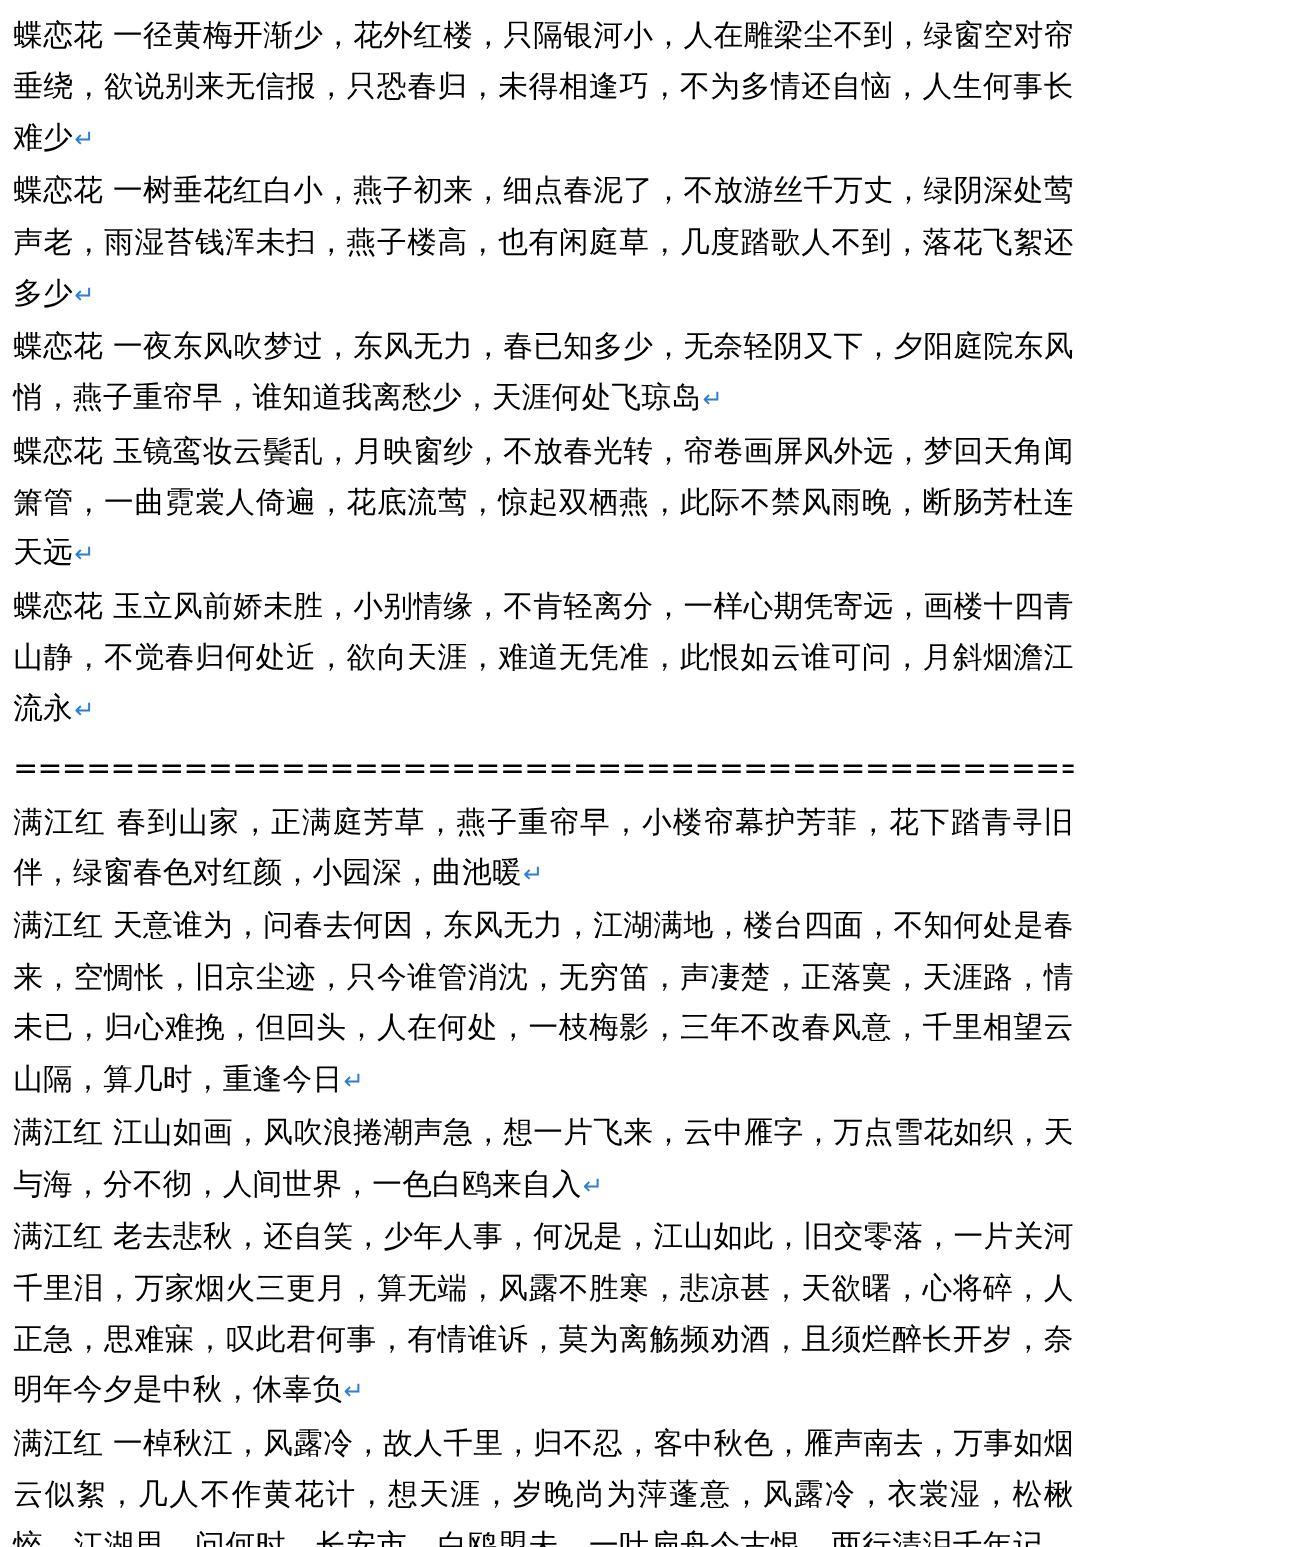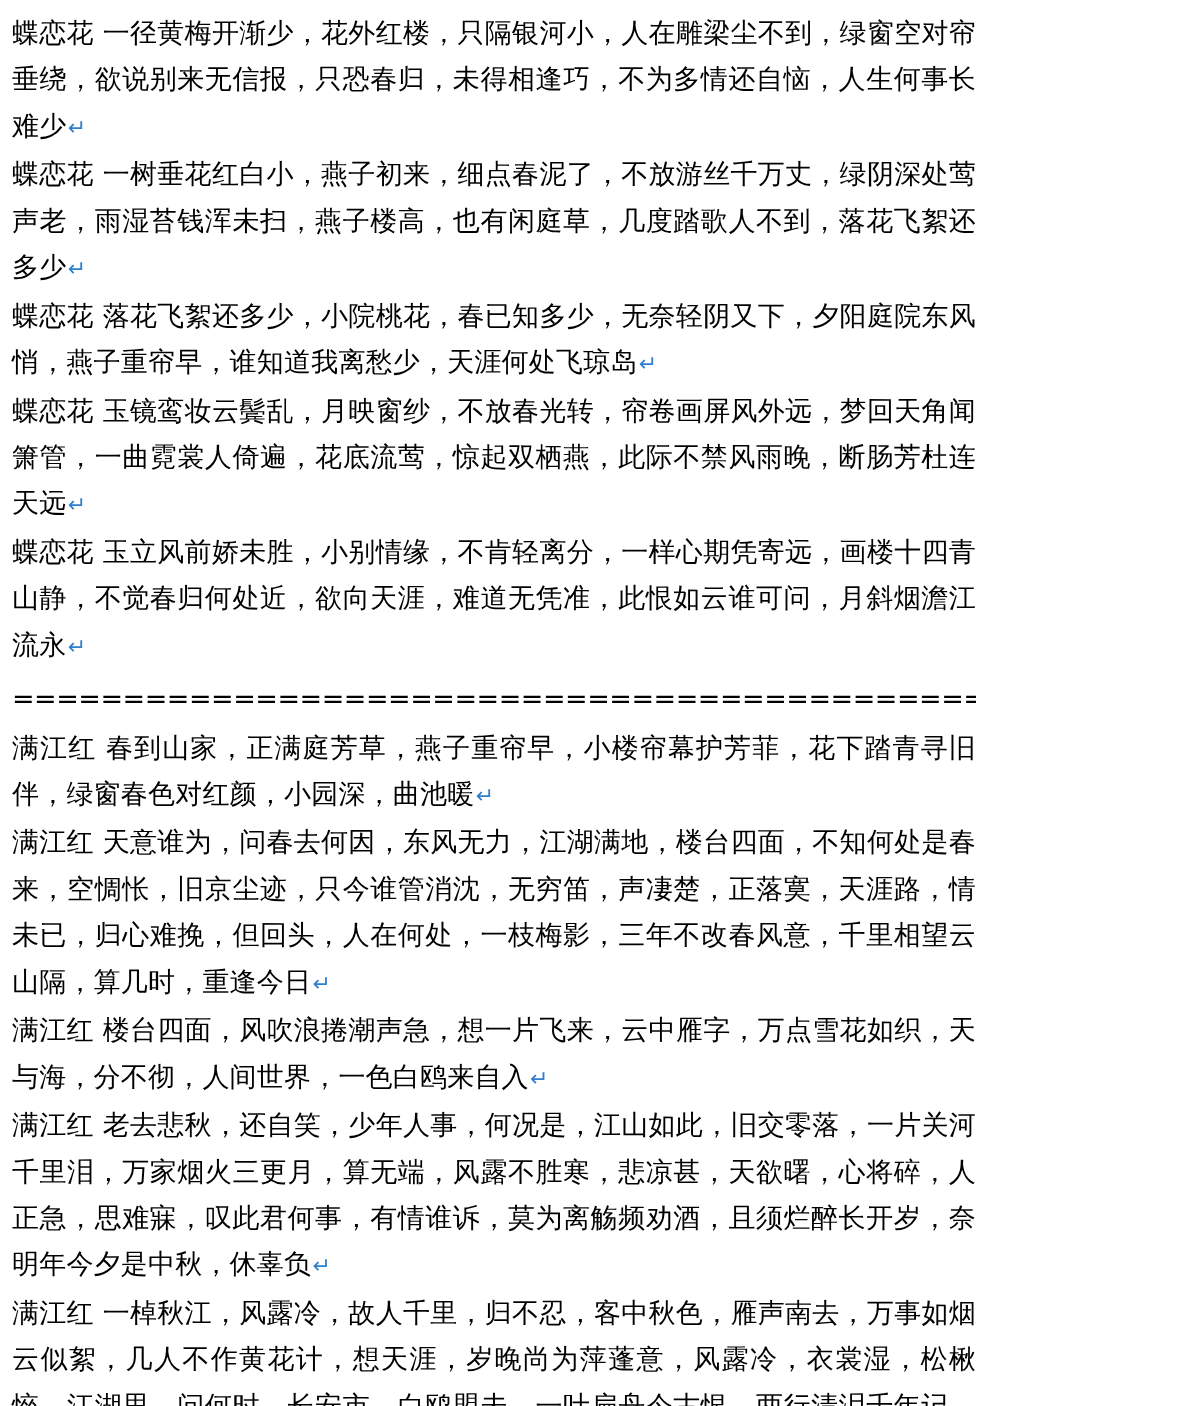--- a/index.html
+++ b/index.html
@@ -49,35 +49,35 @@
 </style>
 </head>
 <body>
 
 <div class="page">
 
   <p class="para"><span>蝶恋花 一径黄梅开渐少，花外红楼，只隔银河小，人在雕梁尘不到，绿窗空对帘垂绕，欲说别来无信报，只恐春归，未得相逢巧，不为多情还自恼，人生何事长难少</span><span class="pilcrow">↵</span></p>
 
   <p class="para"><span>蝶恋花 一树垂花红白小，燕子初来，细点春泥了，不放游丝千万丈，绿阴深处莺声老，雨湿苔钱浑未扫，燕子楼高，也有闲庭草，几度踏歌人不到，落花飞絮还多少</span><span class="pilcrow">↵</span></p>
 
-  <p class="para"><span>蝶恋花 落花飞絮还多少，小院桃花，春已知多少，无奈轻阴又下，夕阳庭院东风悄，燕子重帘早，谁知道我离愁少，天涯何处飞琼岛</span><span class="pilcrow">↵</span></p>
+  <p class="para"><span>蝶恋花 一夜东风吹梦过，东风无力，春已知多少，无奈轻阴又下，夕阳庭院东风悄，燕子重帘早，谁知道我离愁少，天涯何处飞琼岛</span><span class="pilcrow">↵</span></p>
 
   <p class="para"><span>蝶恋花 玉镜鸾妆云鬓乱，月映窗纱，不放春光转，帘卷画屏风外远，梦回天角闻箫管，一曲霓裳人倚遍，花底流莺，惊起双栖燕，此际不禁风雨晚，断肠芳杜连天远</span><span class="pilcrow">↵</span></p>
 
   <p class="para"><span>蝶恋花 玉立风前娇未胜，小别情缘，不肯轻离分，一样心期凭寄远，画楼十四青山静，不觉春归何处近，欲向天涯，难道无凭准，此恨如云谁可问，月斜烟澹江流永</span><span class="pilcrow">↵</span></p>
 
   <div class="spacer"></div>
 
   <p class="divider"><span>=================================================================</span></p>
 
   <p class="para"><span>满江红 春到山家，正满庭芳草，燕子重帘早，小楼帘幕护芳菲，花下踏青寻旧伴，绿窗春色对红颜，小园深，曲池暖</span><span class="pilcrow">↵</span></p>
 
   <p class="para"><span>满江红 天意谁为，问春去何因，东风无力，江湖满地，楼台四面，不知何处是春来，空惆怅，旧京尘迹，只今谁管消沈，无穷笛，声凄楚，正落寞，天涯路，情未已，归心难挽，但回头，人在何处，一枝梅影，三年不改春风意，千里相望云山隔，算几时，重逢今日</span><span class="pilcrow">↵</span></p>
 
-  <p class="para"><span>满江红 楼台四面，风吹浪捲潮声急，想一片飞来，云中雁字，万点雪花如织，天与海，分不彻，人间世界，一色白鸥来自入</span><span class="pilcrow">↵</span></p>
+  <p class="para"><span>满江红 江山如画，风吹浪捲潮声急，想一片飞来，云中雁字，万点雪花如织，天与海，分不彻，人间世界，一色白鸥来自入</span><span class="pilcrow">↵</span></p>
 
   <p class="para"><span>满江红 老去悲秋，还自笑，少年人事，何况是，江山如此，旧交零落，一片关河千里泪，万家烟火三更月，算无端，风露不胜寒，悲凉甚，天欲曙，心将碎，人正急，思难寐，叹此君何事，有情谁诉，莫为离觞频劝酒，且须烂醉长开岁，奈明年今夕是中秋，休辜负</span><span class="pilcrow">↵</span></p>
 
   <p class="para"><span>满江红 一棹秋江，风露冷，故人千里，归不忍，客中秋色，雁声南去，万事如烟云似絮，几人不作黄花计，想天涯，岁晚尚为萍蓬意，风露冷，衣裳湿，松楸悴，江湖思，问何时，长安市，白鸥盟未，一叶扁舟今古恨，两行清泪千年记，笑人寰，海上有桃源，归无地</span><span class="pilcrow">↵</span></p>
 
   <div class="spacer"></div>
 
   <p class="divider"><span>=================================================================</span></p>
 
 </div>

